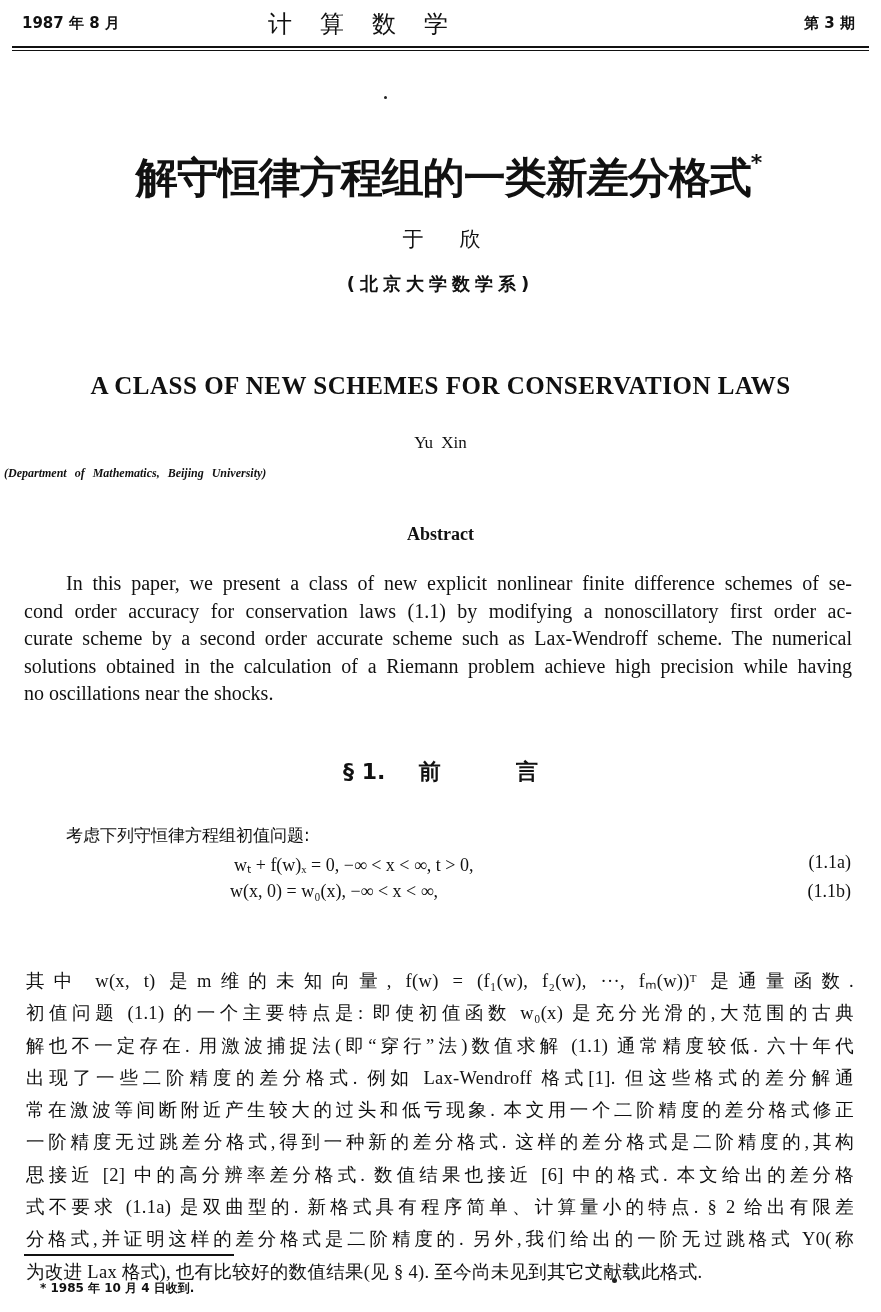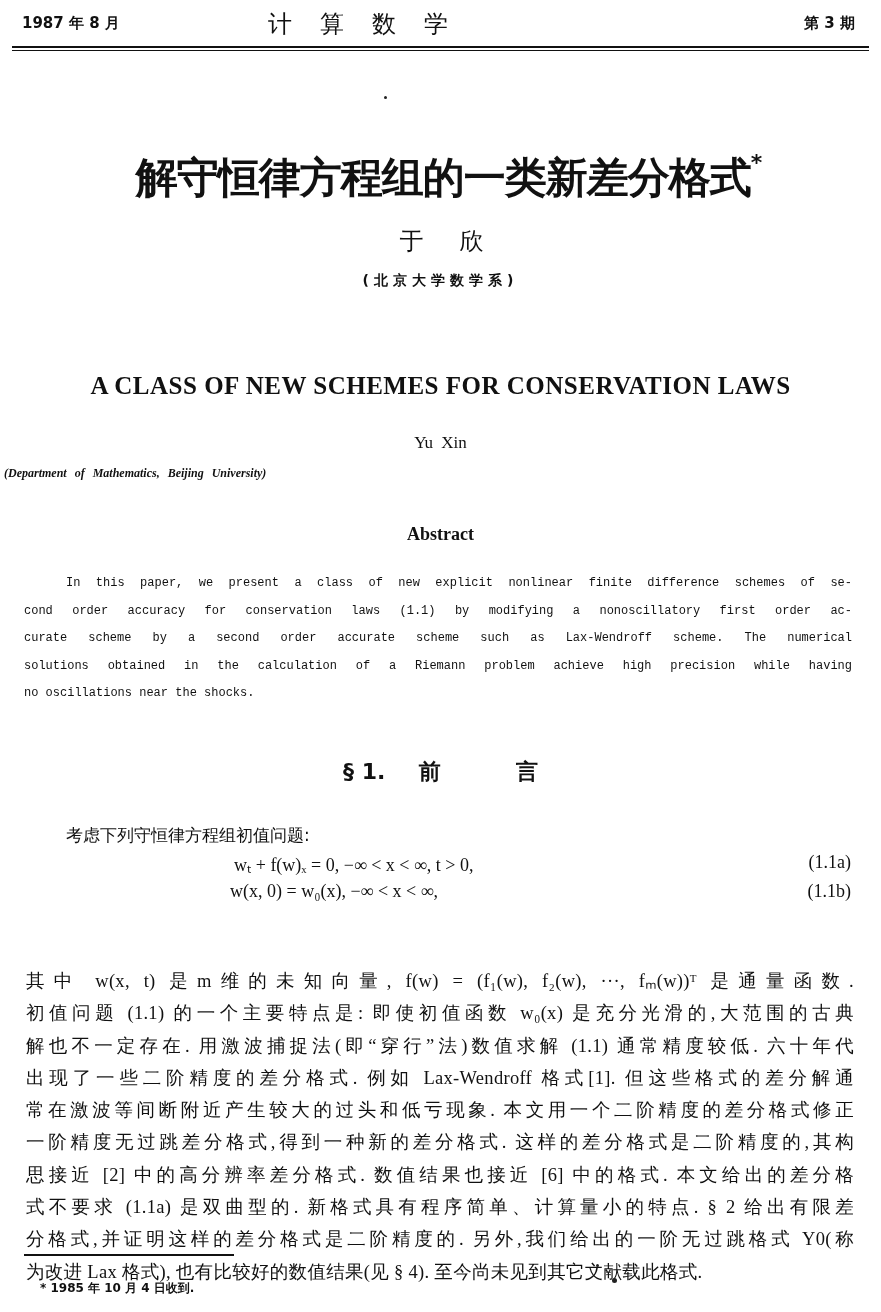--- a/index.html
+++ b/index.html
@@ -6,27 +6,27 @@
   body { width:881px; height:1312px; position:relative; overflow:hidden; color:#111; font-family:"DejaVu Serif", serif; }
   .abs { position:absolute; }
   .hdr { top:14px; font-size:15px; font-weight:bold; font-family:"DejaVu Sans", sans-serif; }
   .hdr-left { left:22px; }
   .hdr-center { left:0; width:744px; text-align:center; top:8px; font-size:24px; letter-spacing:28px; font-weight:normal; }
   .hdr-right { right:26px; }
   .rule1 { left:12px; right:12px; top:46px; height:2px; background:#111; }
   .rule2 { left:12px; right:12px; top:50px; height:1px; background:#111; }
   .title-cn { left:0; width:881px; top:150px; text-align:center; font-size:42px; font-weight:bold; font-family:"DejaVu Sans", sans-serif; letter-spacing:-1px;margin-left:8px; }
   .title-cn sup { font-size:22px; vertical-align:top; }
-  .author-cn { left:0; width:881px; top:225px; text-align:center; font-size:24px; letter-spacing:36px; padding-left:38px; box-sizing:border-box; }
-  .affil-cn { left:0; width:881px; top:272px; text-align:center; font-size:14px; font-weight:bold; letter-spacing:5px; font-family:"DejaVu Sans", sans-serif; }
+  .author-cn { left:0; width:881px; top:225px; text-align:center; font-size:21px; letter-spacing:36px; padding-left:38px; box-sizing:border-box; }
+  .affil-cn { left:0; width:881px; top:272px; text-align:center; font-size:18px; font-weight:bold; letter-spacing:5px; font-family:"DejaVu Sans", sans-serif; }
   .title-en { left:0; width:881px; top:372px; text-align:center; font-size:25px; font-weight:bold; font-family:"Liberation Serif", serif; letter-spacing:0.5px; }
   .author-en { left:0; width:881px; top:433px; text-align:center; font-size:17px; font-family:"Liberation Serif", serif; word-spacing:4px; }
   .affil-en { left:4px; width:717px; top:466px; font-size:12px; font-style:italic; font-weight:bold; font-family:"Liberation Serif", serif; word-spacing:5px; }
   .abs-h { left:0; width:881px; top:524px; text-align:center; font-size:18px; font-weight:bold; font-family:"Liberation Serif", serif; }
-  .abs-body { left:24px; width:828px; top:570px; font-size:12px; line-height:27.5px; font-family:Liberation Mono, monospace; text-align:justify; }
+  .abs-body { left:24px; width:828px; top:570px; font-size:20px; line-height:27.5px; font-family:Liberation Serif, serif; text-align:justify; }
   .abs-body span { display:block; white-space:nowrap; text-align:justify; text-align-last:justify; }
   .abs-body span.last { text-align-last:left; }
   .abs-body span.first { padding-left:42px; }
   .sec-h { left:0; width:881px; top:757px; text-align:center; font-size:22px; font-weight:bold; font-family:"DejaVu Sans", sans-serif; }
   .sec-h .g { display:inline-block; width:60px; }
   .intro { left:66px; top:824px; font-size:17px; font-family:"DejaVu Sans", sans-serif; }
   .eq { font-size:18px; font-family:"Liberation Serif", serif; }
   .eq1 { left:206px; top:852px;margin-left:28px; }
   .eq2 { left:230px; top:881px; }
   .eqno { right:30px; font-size:18px; font-family:"Liberation Serif", serif; }

